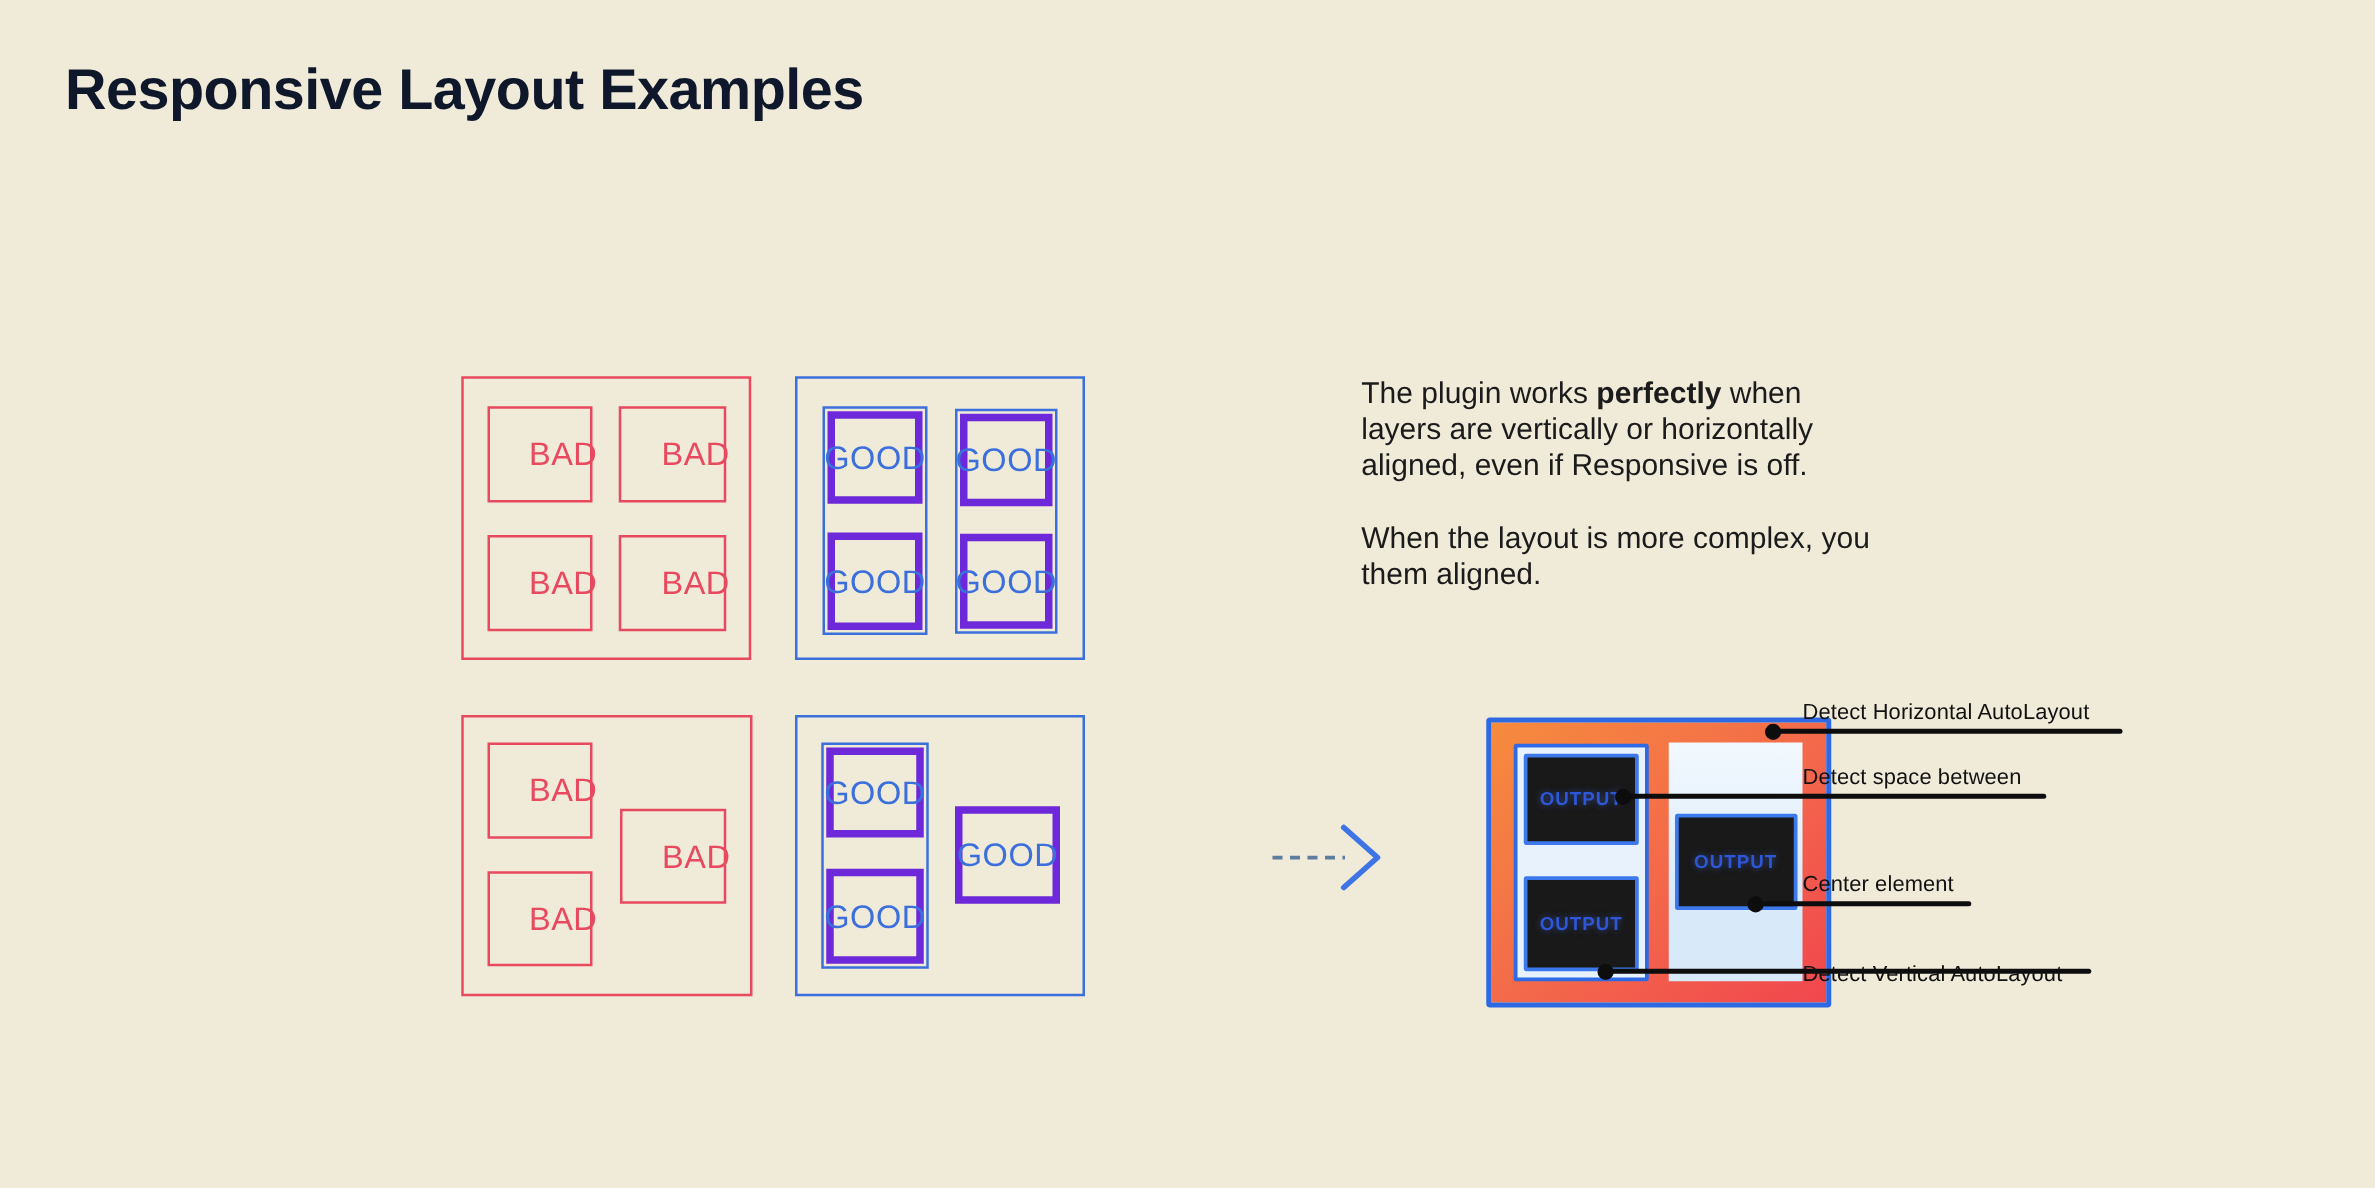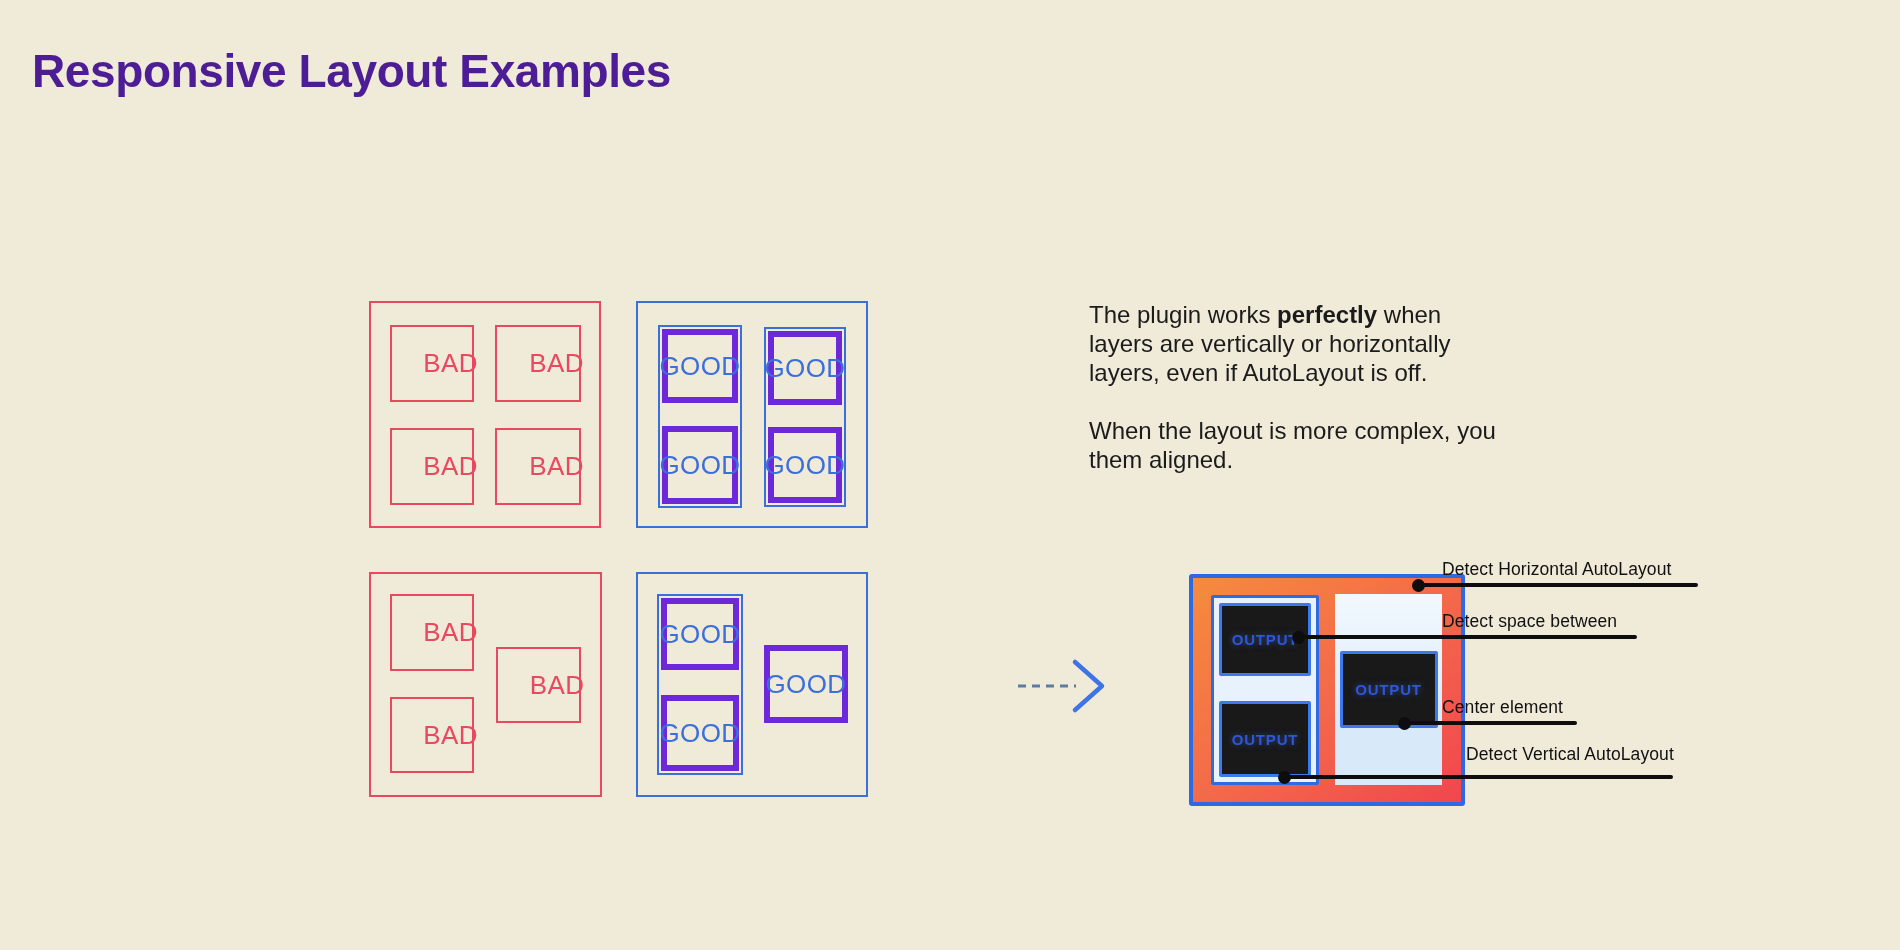--- a/index.html
+++ b/index.html
@@ -5,22 +5,22 @@
   * { margin:0; padding:0; box-sizing:border-box; }
   html,body { width:1900px; height:950px; }
   body {
     font-family:"Liberation Sans","DejaVu Sans",sans-serif;
     background:#f0ead9;
     overflow:hidden;
   }
   .canvas { position:relative; width:1900px; height:950px; background:#f0ead9; }
 
   .page-title {
-    position:absolute; left:32px; top:44px;
-    font-size:46px; font-weight:700; color:#4c1d95; letter-spacing:-0.4px;
+    position:absolute; left:52px; top:44px;
+    font-size:46px; font-weight:700; color:#0f172a; letter-spacing:-0.4px;
   }
 
   
   .frame { position:absolute; }
   .frame.red  { border:2px solid #e8495f; }
   .frame.blue { border:2px solid #3b6fdc; }
 
   .cell {
     position:absolute; display:flex; align-items:center; justify-content:center;
     font-size:26px; letter-spacing:0.4px;
@@ -143,21 +143,21 @@
     </div>
     <div class="cell blue" style="left:126px;top:71px;width:84px;height:78px;">
         <span>GOOD</span>
       </div>
   </div>
 
   <div class="description">
     <div class="para">
       <div><span>The plugin works </span><b>perfectly</b><span> when</span></div>
       <div>layers are vertically or horizontally</div>
-      <div>layers, even if AutoLayout is off.</div>
+      <div>aligned, even if Responsive is off.</div>
     </div>
     <div class="para">
       <div>When the layout is more complex, you</div>
       <div>them aligned.</div>
     </div>
   </div>
 
   <svg class="arrow-svg" width="100" height="64" viewBox="0 0 100 64">
     <line x1="10" y1="33" x2="68" y2="33" stroke="#5d7da0" stroke-width="3" stroke-dasharray="8 6"></line>
     <polyline points="67,9 94,33 67,57" fill="none" stroke="#3f74e6" stroke-width="4.5" stroke-linecap="round" stroke-linejoin="round"></polyline>
@@ -186,15 +186,15 @@
   <div class="ann-dot" style="left:1291.5px;top:630.5px;"></div>
   <div class="ann-line" style="left:1298px;top:635px;width:339px;"></div>
   <div class="ann-label" style="top:611px;">Detect space between</div>
 
   <div class="ann-dot" style="left:1397.5px;top:716.5px;"></div>
   <div class="ann-line" style="left:1404px;top:721px;width:173px;"></div>
   <div class="ann-label" style="top:697px;">Center element</div>
 
   <div class="ann-dot" style="left:1277.5px;top:770.5px;"></div>
   <div class="ann-line" style="left:1284px;top:775px;width:389px;"></div>
-  <div class="ann-label" style="top:744px;margin-left:24px;">Detect Vertical AutoLayout</div>
+  <div class="ann-label" style="top:769px;">Detect Vertical AutoLayout</div>
 
 </div>
 
 </body></html>

